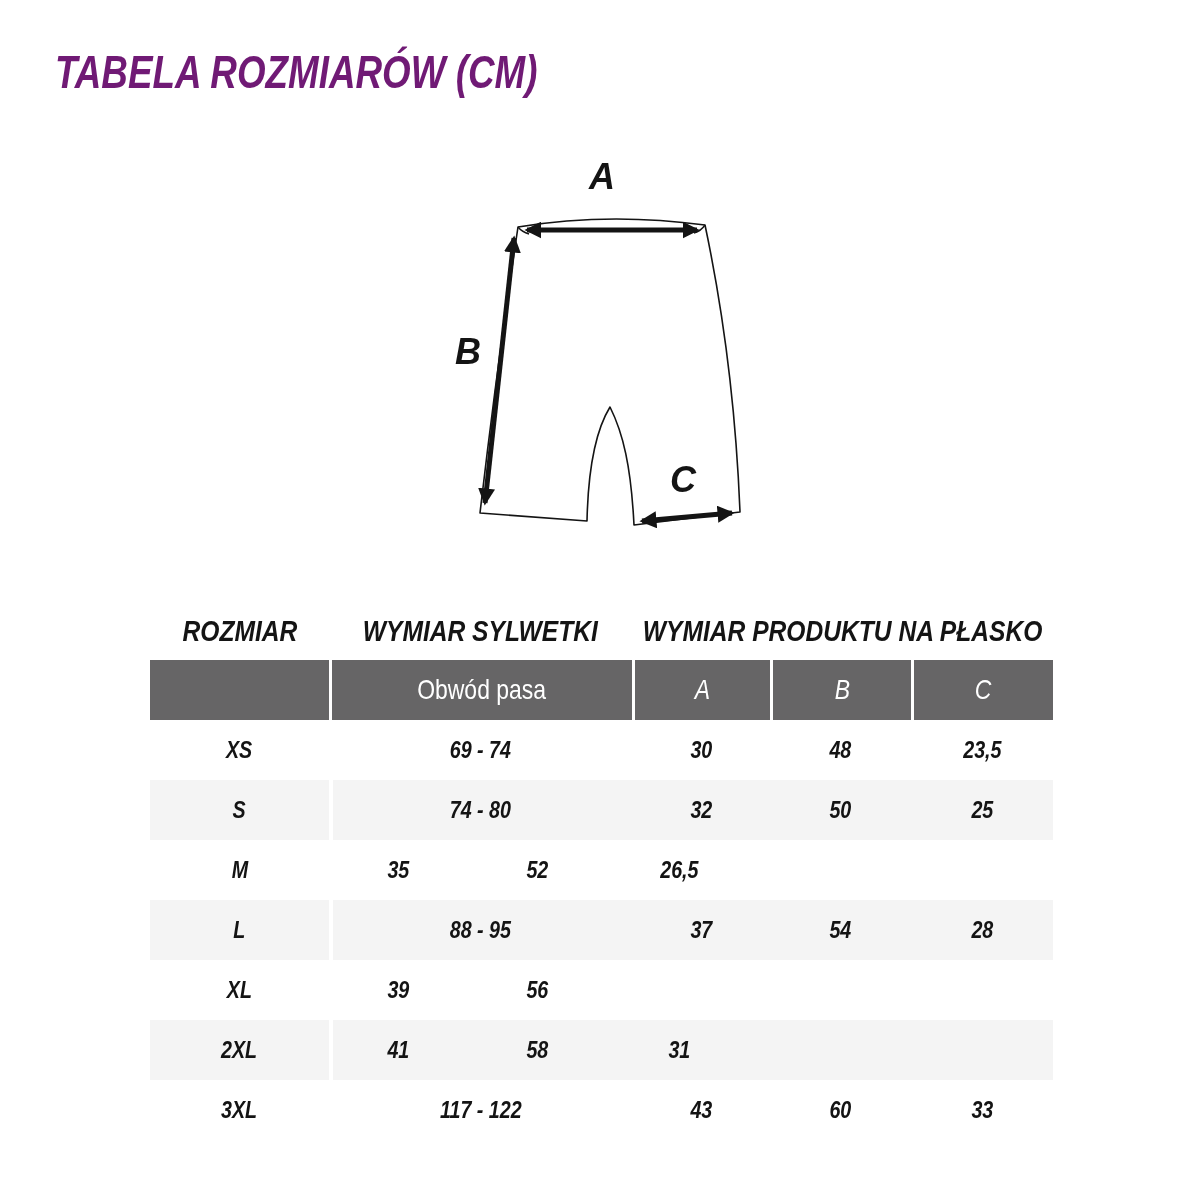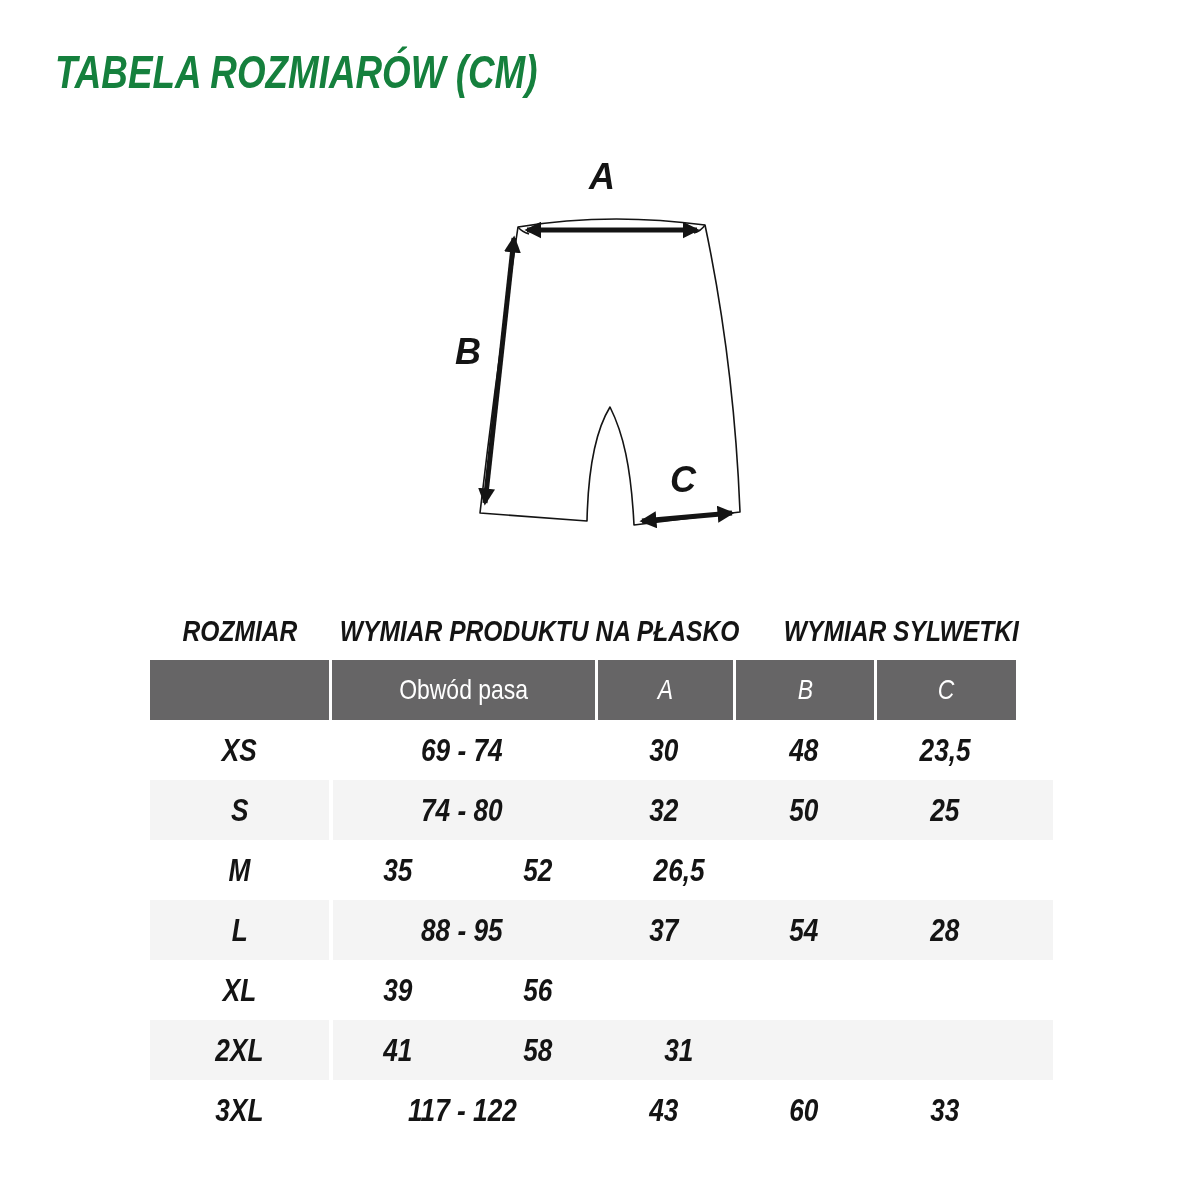--- a/index.html
+++ b/index.html
@@ -5,45 +5,45 @@
   html,body{margin:0;padding:0;background:#fff;}
   .canvas{
     position:relative;width:1200px;height:1200px;background:#ffffff;overflow:hidden;
     font-family:"Liberation Sans","DejaVu Sans",sans-serif;color:#141414;
   }
   .cond{display:inline-block;transform:scaleX(0.82);transform-origin:center;white-space:nowrap;}
   .cond-l{display:inline-block;transform:scaleX(0.80);transform-origin:left center;white-space:nowrap;}
 
   .page-title{
     position:absolute;left:55px;top:47px;height:50px;display:flex;align-items:center;
-    font-size:46px;font-weight:bold;font-style:italic;color:#15803d;letter-spacing:0px;
+    font-size:46px;font-weight:bold;font-style:italic;color:#701a75;letter-spacing:0px;
   }
 
   .diagram{position:absolute;left:420px;top:150px;width:360px;height:420px;}
 
   .ghead{position:absolute;left:150px;top:610px;width:903px;height:42px;display:flex;}
   .gh{display:flex;align-items:center;justify-content:center;
       font-size:30px;font-weight:bold;font-style:italic;color:#141414;}
   .gh.w1{width:179px;} .gh.w2{width:303px;} .gh.w3{width:421px;}
 
   .sizetable{position:absolute;left:150px;top:660px;width:903px;}
   .thead{display:flex;height:60px;}
   .th{background:#666566;box-sizing:border-box;display:flex;align-items:center;justify-content:center;color:#ffffff;}
   .th + .th{border-left:3px solid #ffffff;}
   .th.c2{font-size:28px;font-style:normal;font-weight:normal;}
   .th.c3,.th.c4,.th.c5{font-size:28px;font-style:italic;font-weight:normal;}
-  .c1{width:179px;} .c2{width:266px;} .c3{width:138px;} .c4{width:141px;} .c5{width:142px;}
+  .c1{width:179px;} .c2{width:303px;} .c3{width:138px;} .c4{width:141px;} .c5{width:142px;}
 
   .row{position:relative;height:60px;background:#ffffff;}
   .row .bg{position:absolute;top:0;bottom:0;background:#f4f4f4;}
   .row .bg1{left:0;width:179px;}
   .row .bg2{left:183px;right:0;}
   .cells{position:absolute;inset:0;display:flex;}
   .cell{display:flex;align-items:center;justify-content:center;
-        font-size:32px;font-weight:bold;font-style:italic;color:#141414;}
+        font-size:24px;font-weight:bold;font-style:italic;color:#141414;}
 
   svg text{font-family:"Liberation Sans","DejaVu Sans",sans-serif;}
 </style>
 </head>
 <body>
 
 <div class="canvas">
 
   <div class="page-title">
     <span class="cond-l">TABELA ROZMIARÓW (CM)</span>
@@ -74,25 +74,25 @@
 
     <text x="182" y="39" text-anchor="middle" font-size="36" font-weight="bold" font-style="italic" fill="#141414">A</text>
     <text x="48" y="214" text-anchor="middle" font-size="36" font-weight="bold" font-style="italic" fill="#141414">B</text>
     <text x="263" y="342" text-anchor="middle" font-size="36" font-weight="bold" font-style="italic" fill="#141414">C</text>
   </svg>
 
   <div class="ghead">
     <div class="gh w1">
       <span class="cond">ROZMIAR</span>
     </div>
+    <div class="gh w2">
+      <span class="cond">WYMIAR SYLWETKI</span>
+    </div>
     <div class="gh w3">
       <span class="cond">WYMIAR PRODUKTU NA PŁASKO</span>
-    </div>
-    <div class="gh w2">
-      <span class="cond">WYMIAR SYLWETKI</span>
     </div>
   </div>
 
   <div class="sizetable">
 
     <div class="thead">
       <div class="th c1"></div>
       <div class="th c2">
         <span class="cond">Obwód pasa</span>
       </div>

